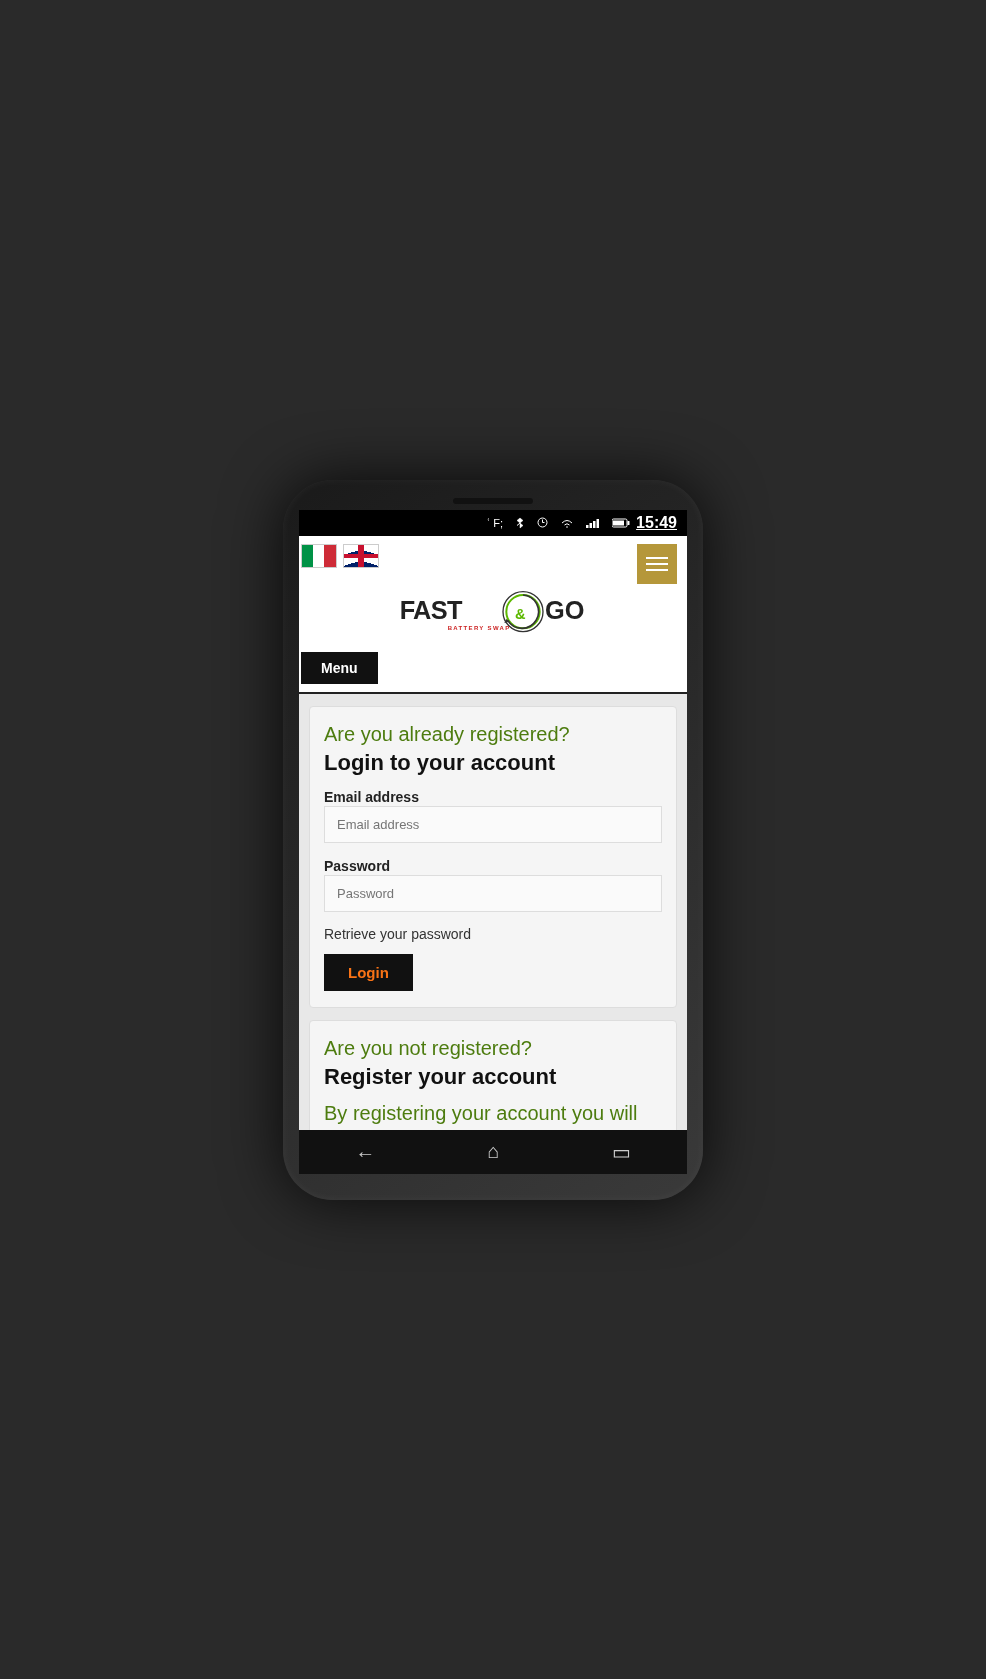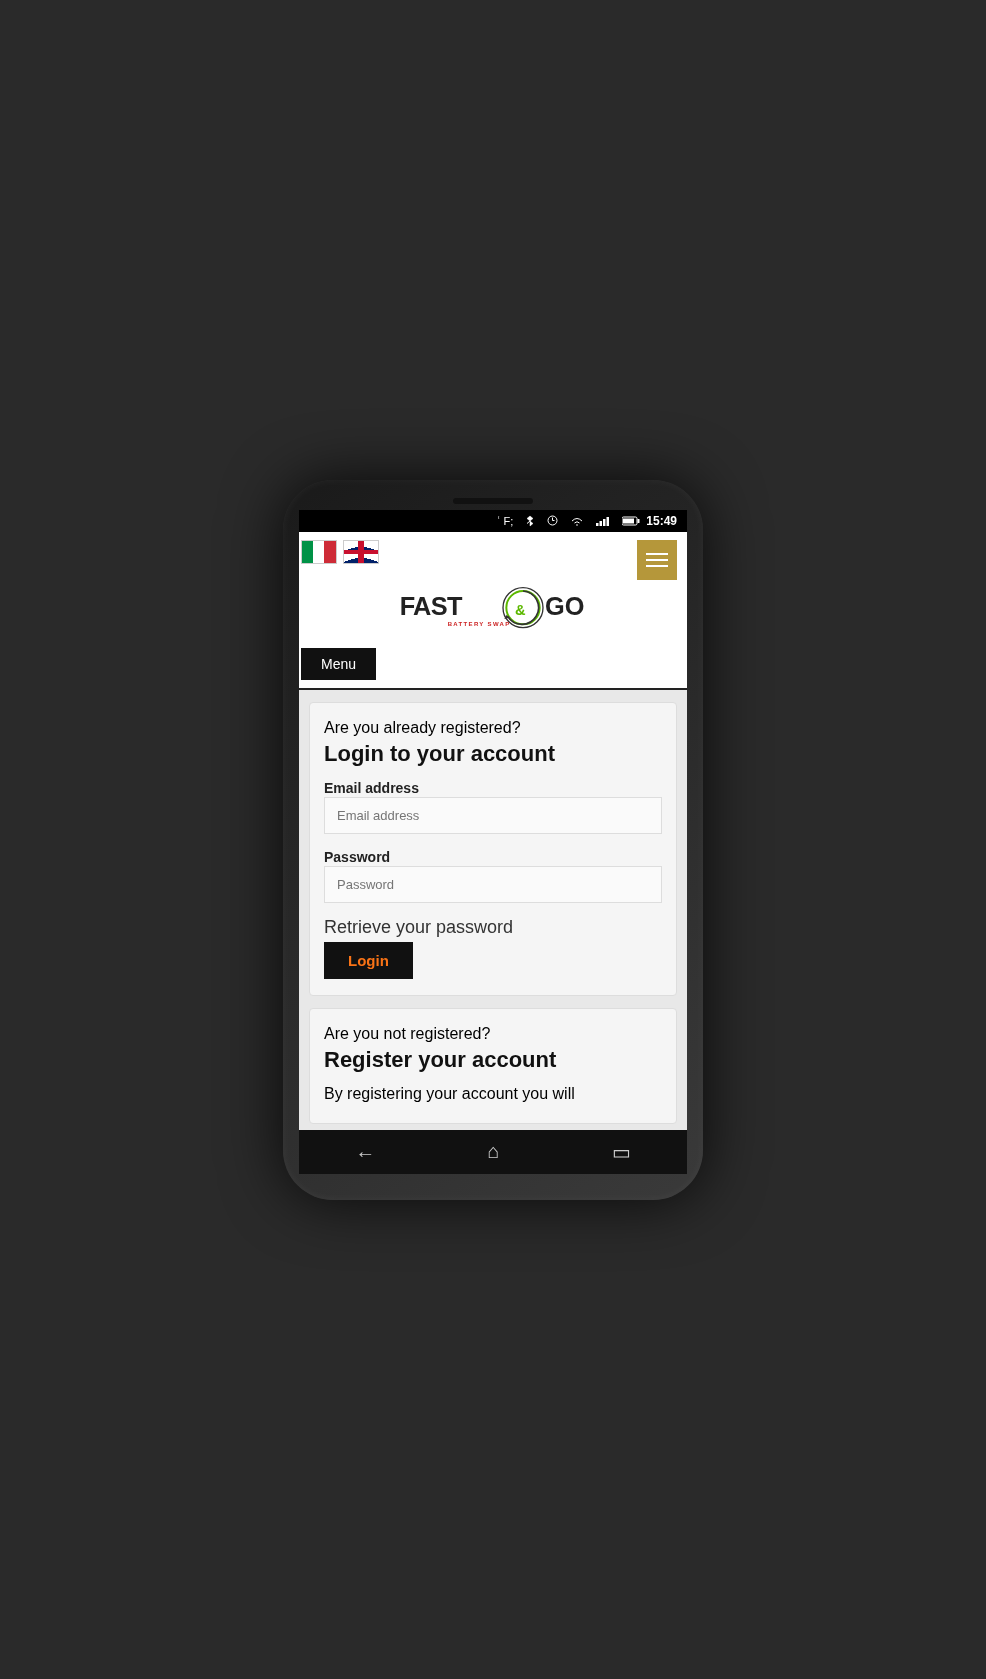--- a/index.html
+++ b/index.html
@@ -52,21 +52,22 @@
 
     .status-icons {
       display: flex;
       align-items: center;
       gap: 12px;
       font-size: 10px;
     }
 
     .status-time {
       font-weight: bold;
-      font-size: 12px;
+      font-size: 16px;
+      text-decoration: underline;
     }
 
     .phone-screen {
       flex: 1;
       background: #f0f0f0;
       overflow: hidden;
       display: flex;
       flex-direction: column;
     }
 
@@ -155,21 +156,21 @@
       height: 60px;
     }
 
     .menu-btn {
       background: #111;
       color: #fff;
       border: none;
       padding: 8px 20px;
       font-size: 14px;
       cursor: pointer;
-      font-weight: normal;
+      font-weight: bold;
       margin-top: 4px;
     }
 
     .app-content {
       flex: 1;
       overflow-y: auto;
       padding: 12px 10px;
       display: flex;
       flex-direction: column;
       gap: 12px;
@@ -177,22 +178,22 @@
     }
 
     .card {
       background: #f5f5f5;
       border: 1px solid #ddd;
       border-radius: 4px;
       padding: 16px 14px;
     }
 
     .card-subtitle {
-      font-size: 16px;
-      color: #000000;
+      font-size: 20px;
+      color: #4d7c0f;
       margin-bottom: 4px;
     }
 
     .card-title {
       font-size: 22px;
       font-weight: bold;
       color: #111;
       margin-bottom: 12px;
     }
 
@@ -208,23 +209,23 @@
       padding: 10px 12px;
       border: 1px solid #ddd;
       background: #fafafa;
       font-size: 13px;
       color: #999;
       margin-bottom: 14px;
       outline: none;
     }
 
     .retrieve-link {
-      font-size: 18px;
+      font-size: 14px;
       color: #333;
-      margin-bottom: 4px;
+      margin-bottom: 12px;
       cursor: pointer;
       text-decoration: none;
       display: block;
     }
 
     .login-btn {
       background: #111;
       color: #f97316;
       border: none;
       padding: 10px 24px;

